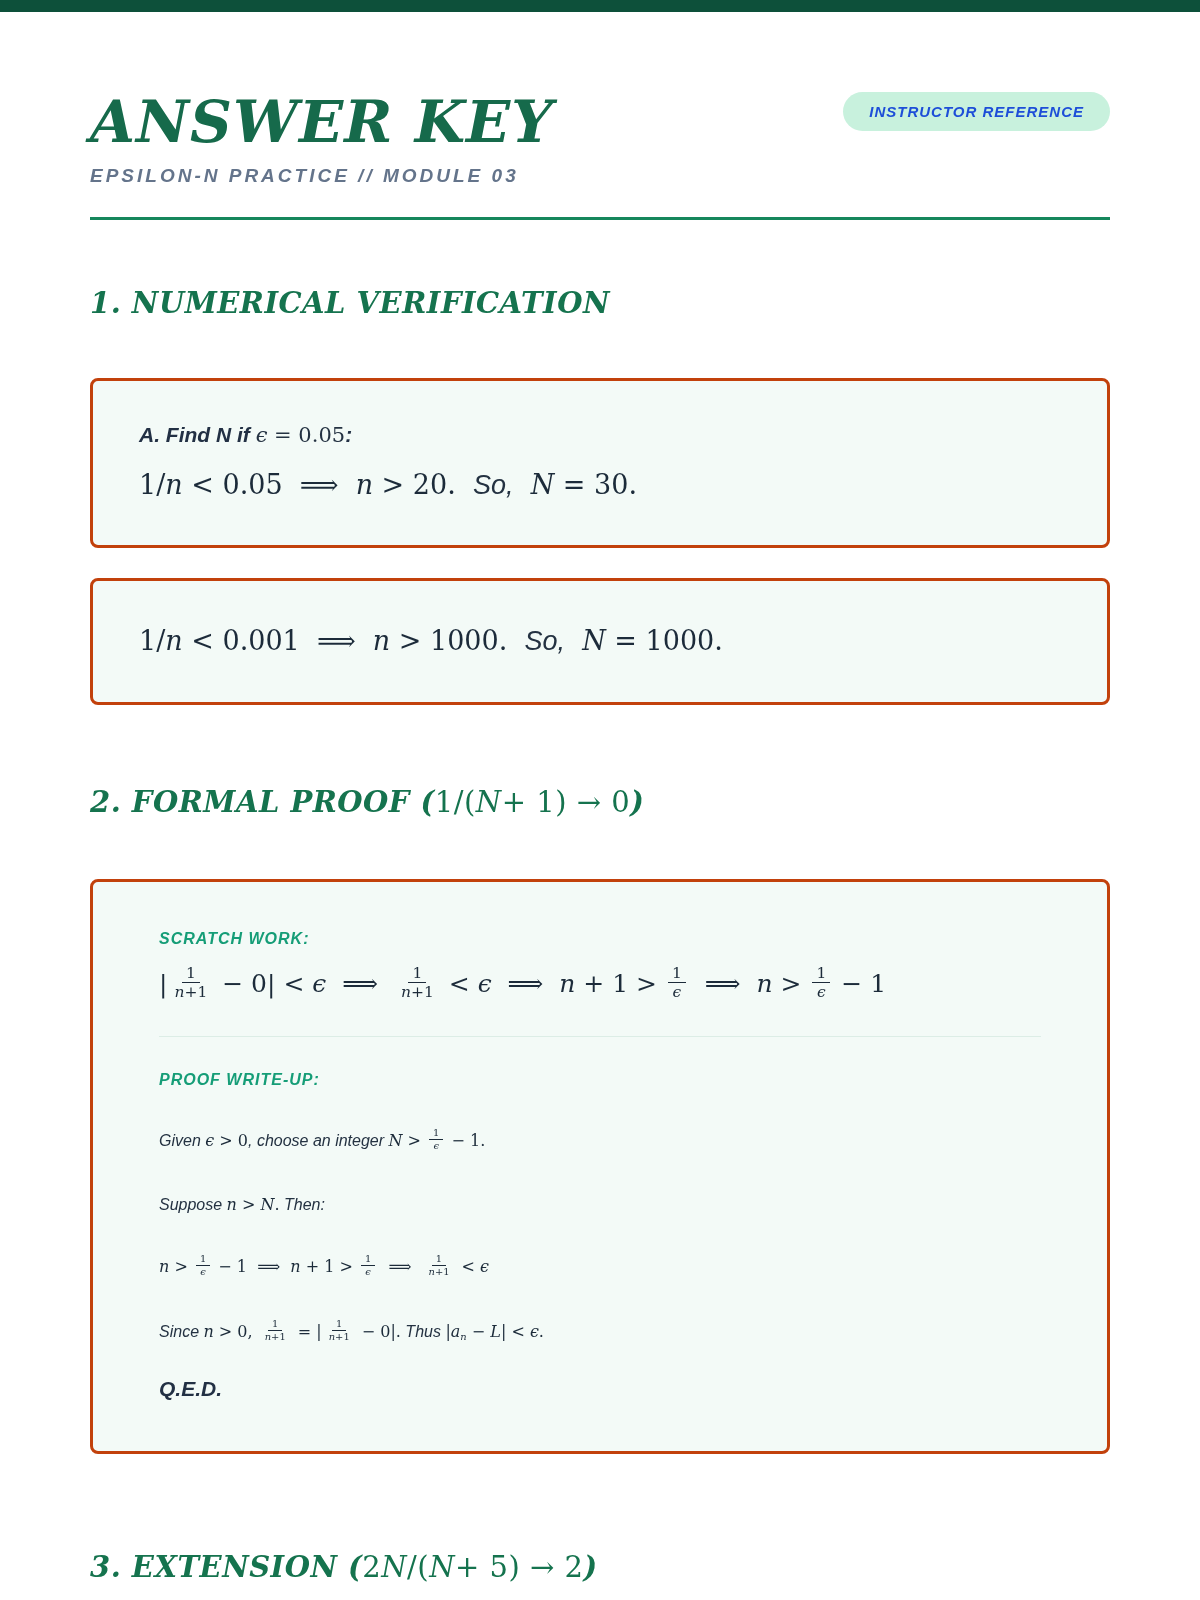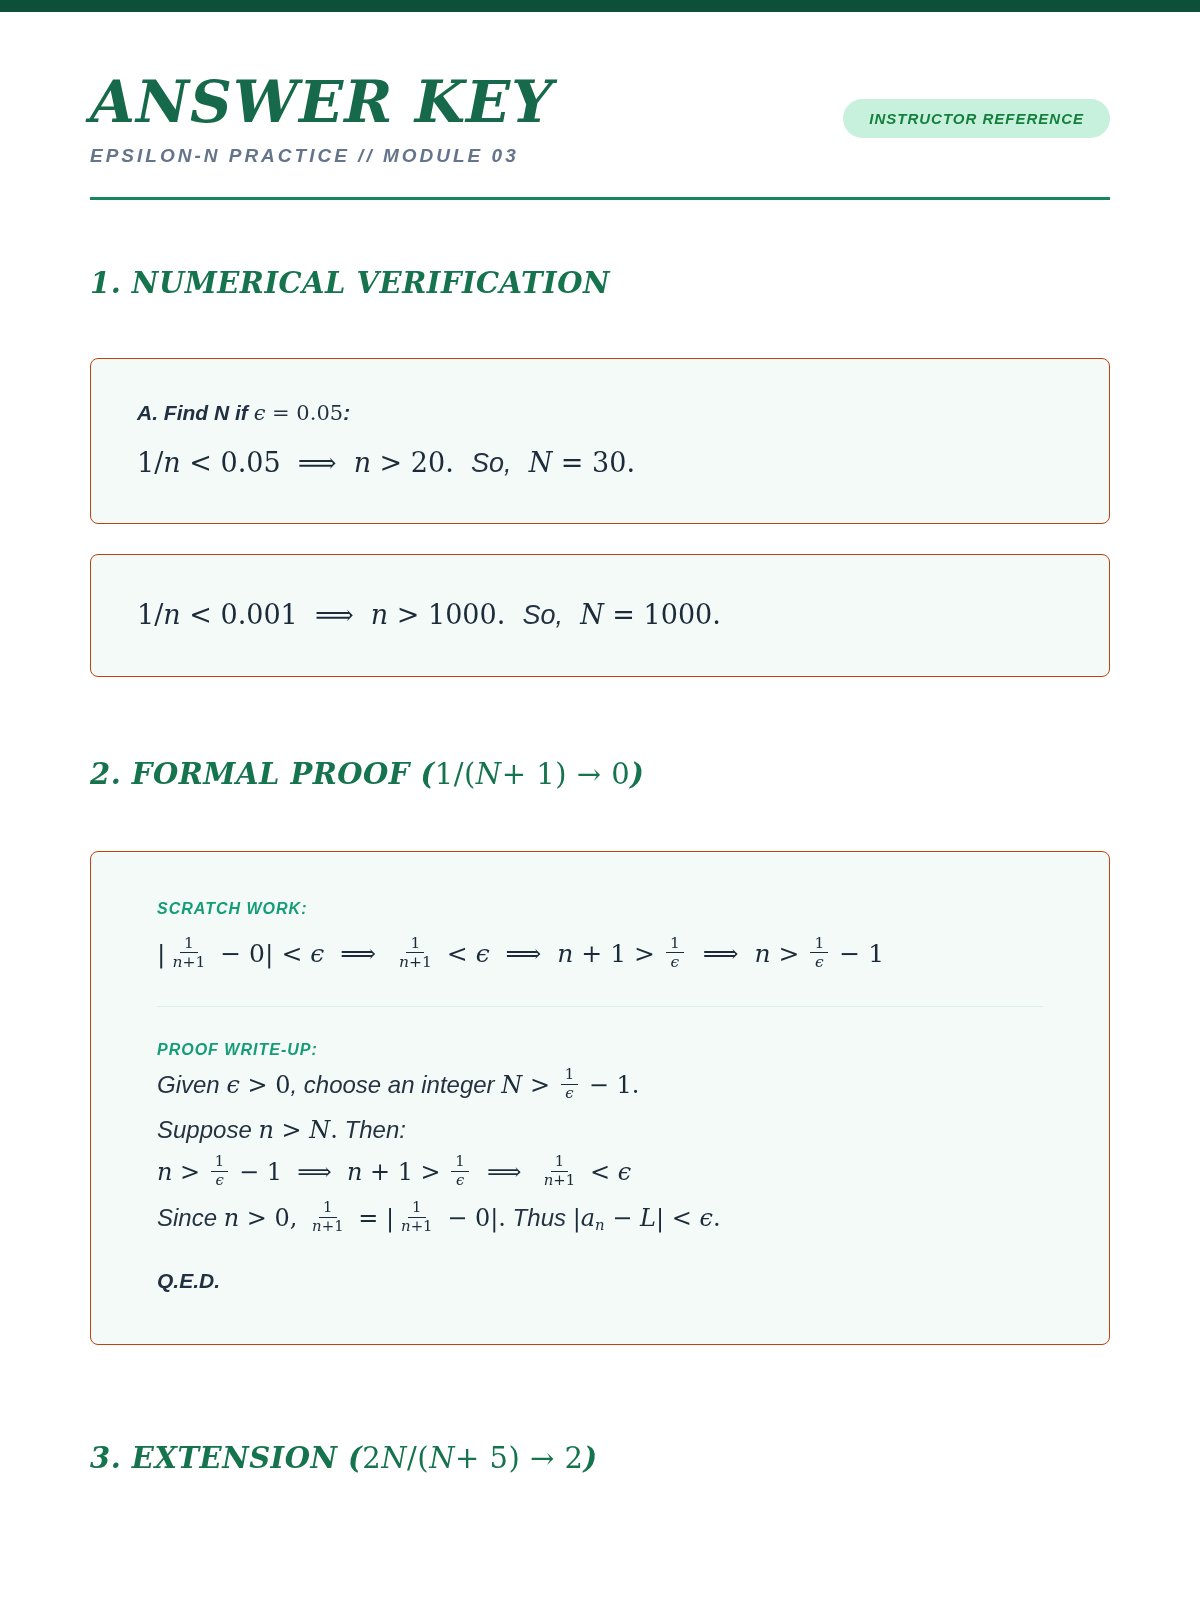--- a/index.html
+++ b/index.html
@@ -6,61 +6,61 @@
   html,body { background:#ffffff; }
   body {
     width:1200px; height:1600px; overflow:hidden;
     font-family:"Liberation Sans", sans-serif;
     color:#243242;
   }
   .topbar { height:12px; width:100%; background:#0d503a; }
   .wrap { width:1020px; margin:0 auto; padding-top:60px; }
 
   
-  .header-row { display:flex; align-items:center; justify-content:space-between; }
+  .header-row { display:flex; align-items:flex-start; justify-content:space-between;margin-top:20px; }
   .page-title {
     font-family:"DejaVu Serif", serif; font-style:italic; font-weight:800;
     font-size:58px; color:#166a4b; letter-spacing:1px; line-height:1.05;
   }
   .page-subtitle {
     margin-top:12px; font-size:19px; font-weight:bold; font-style:italic;
     letter-spacing:3px; color:#64748b;
   }
   .badge {
-    background:#c8f1dd; color:#15803d; border-radius:999px;
+    background:#c8f1dd; color:#1d4ed8; border-radius:999px;
     padding:11px 26px; font-size:15px; font-weight:bold; font-style:italic;
     letter-spacing:1px; white-space:nowrap; margin-bottom:2px;
   }
   .header-rule { border:none; border-top:3px solid #16875c; margin-top:30px; }
 
   
   .section-heading {
     font-family:"DejaVu Serif","DejaVu Sans", serif; font-style:italic; font-weight:bold;
     font-size:29px; color:#15734e; letter-spacing:0.5px;
   }
   .sh-1 { margin-top:66px; }
   .sh-2 { margin-top:80px; }
   .sh-3 { margin-top:96px; }
   .heading-math { font-weight:400; }
 
   
   .card {
-    background:#f3faf7; border:1px solid #c2410c; border-radius:8px;
+    background:#f3faf7; border:3px solid #c2410c; border-radius:8px;
     margin-top:58px; padding:42px 46px;
   }
   .card + .card { margin-top:30px; }
   .big-card { padding:48px 66px; margin-top:60px; }
 
   .card-label { font-size:21px; margin-bottom:20px; white-space:pre-wrap; }
   .mathline {
     font-family:"DejaVu Serif","DejaVu Sans", serif; color:#1c2b3a;
     font-size:27px; white-space:pre-wrap; line-height:1.35;
   }
   .scratch-math { font-size:25px; }
-  .proof-line { font-size:24px; margin-top:9px; }
+  .proof-line { font-size:16px; margin-top:40px; }
   .proof-line:first-of-type { margin-top:28px; }
   .qed-line { margin-top:30px; font-size:21px; }
 
   .mini-label {
     color:#159d77; font-weight:bold; font-style:italic; font-size:16px;
     letter-spacing:1px; font-family:"Liberation Sans", sans-serif;
   }
   .card-divider { border:none; border-top:1px solid #dcede6; margin:32px 0 34px 0; }
   .proof-label { margin-top:0; }
 

